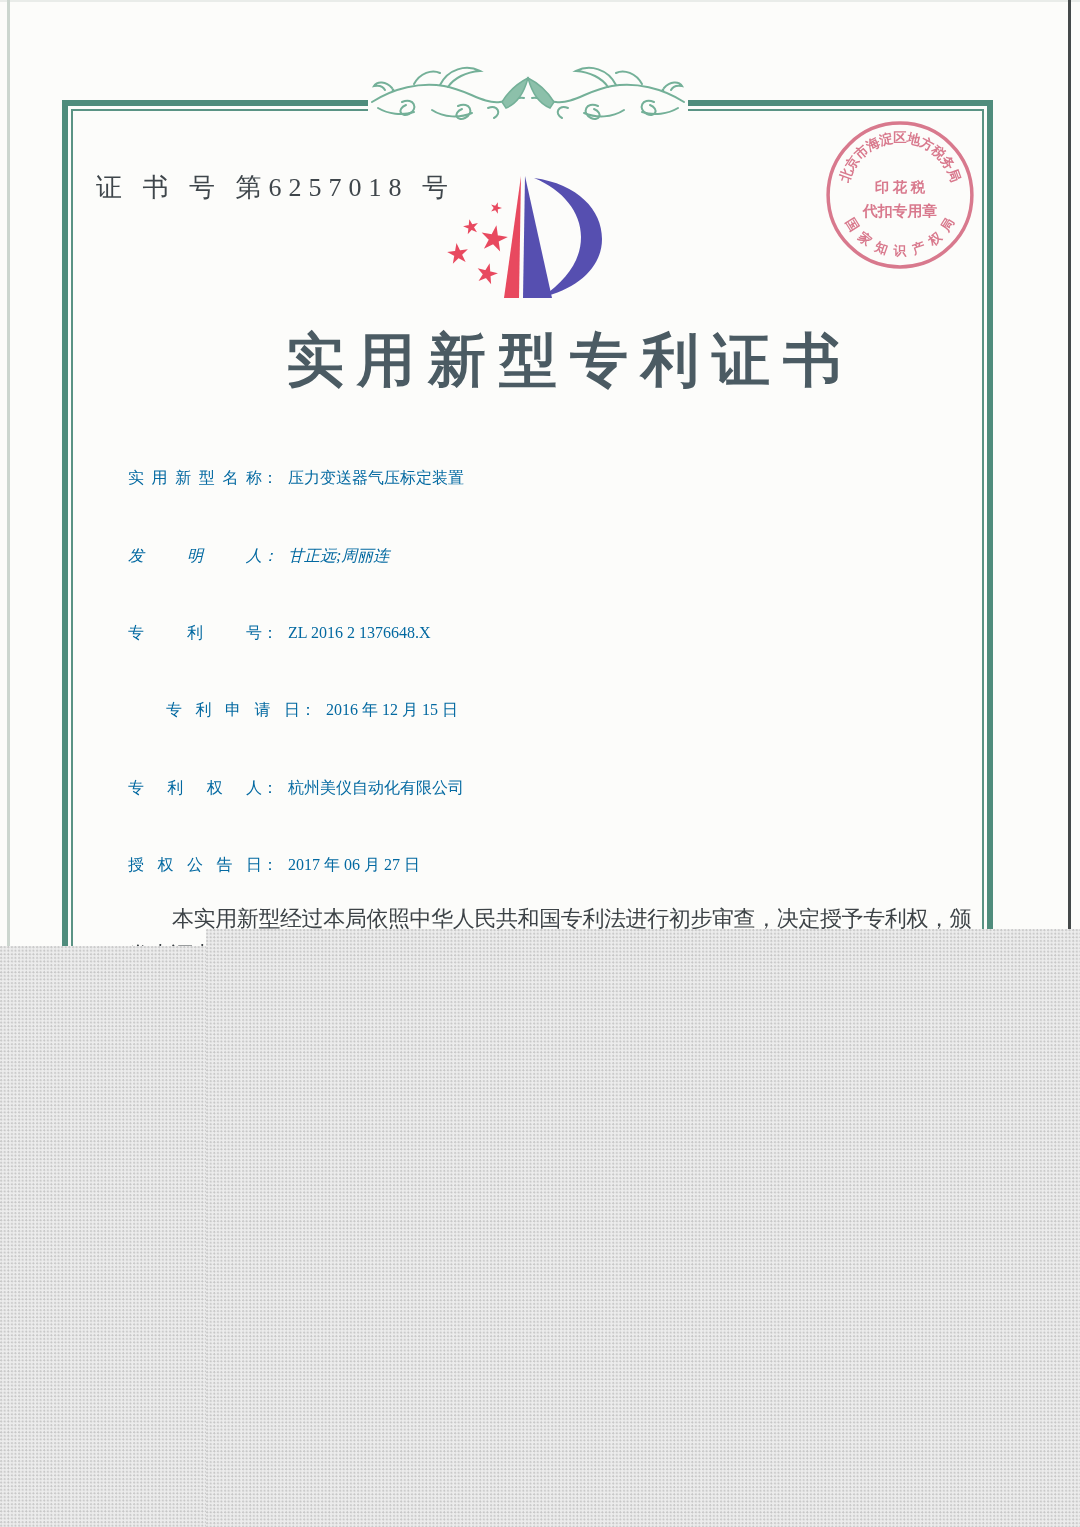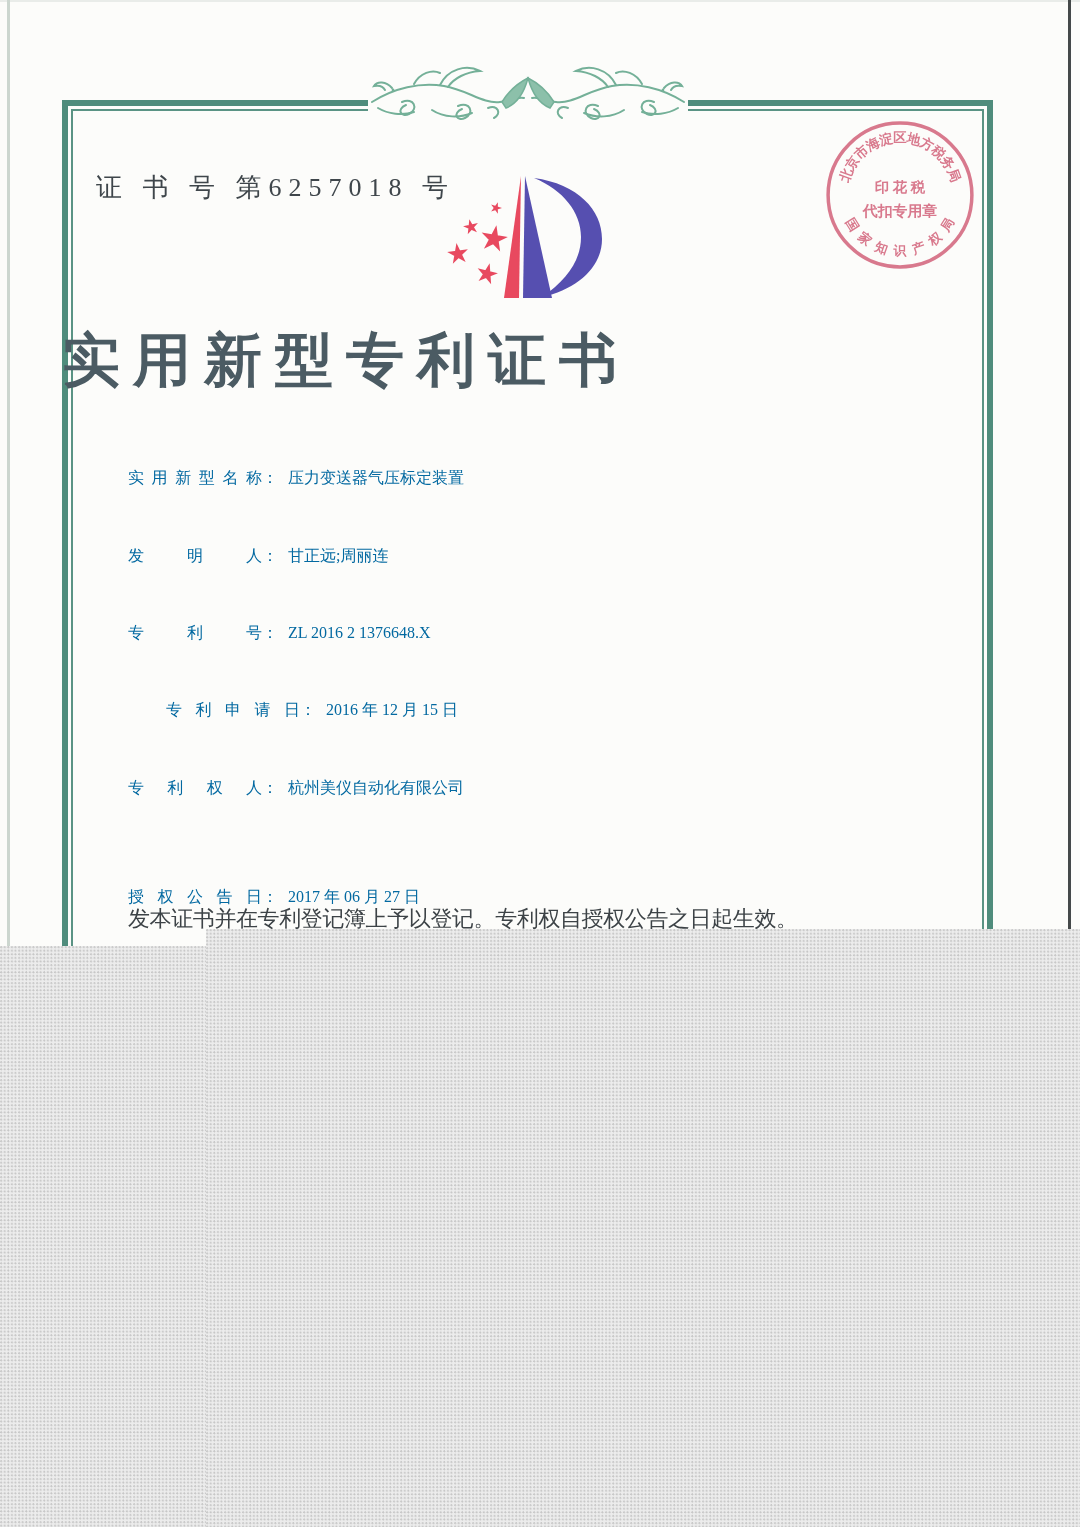--- a/index.html
+++ b/index.html
@@ -33,34 +33,34 @@
   }
 
   .logo { left:430px; top:164px; width:196px; height:150px; }
   .logo svg { width:100%; height:100%; }
 
   .stamp { left:824px; top:119px; width:152px; height:152px; opacity:.88; }
   .stamp svg { width:100%; height:100%;
     font-family:"Liberation Serif","DejaVu Serif",serif; font-weight:bold; }
 
   .title {
-    left:62px; top:322px; width:1016px; text-align:left;
+    left:62px; top:322px; width:1016px; text-align:center;
     font-size:58px; font-weight:bold; color:#4b5b63;
     letter-spacing:13px; white-space:nowrap;
   }
 
   .row { left:128px; font-size:16px; color:#0369a1; white-space:nowrap; }
   .row .label {
     display:inline-block; width:134px; vertical-align:bottom;
     text-align:justify; text-align-last:justify;
   }
   .row .colon { display:inline-block; }
   .row .value { display:inline-block; padding-left:10px; }
-  .r1 { top:468px; } .r2 { top:546px; } .r3 { top:623px;text-decoration:underline; }
-  .r4 { top:700px;margin-left:38px; } .r5 { top:778px;font-family:Liberation Serif, serif; } .r6 { top:855px;margin-top:32px; }
+  .r1 { top:468px; } .r2 { top:546px;font-style:italic; } .r3 { top:623px;text-decoration:underline; }
+  .r4 { top:700px;margin-left:38px; } .r5 { top:778px;font-family:Liberation Serif, serif; } .r6 { top:855px; }
 
   .para { left:128px; top:901px; font-size:22px; color:#3d4347;
           line-height:36px; letter-spacing:-0.4px; }
   .para-line1 { padding-left:44px; white-space:nowrap; }
   .para-line2 { white-space:nowrap; }
 
   
   .overlay {
     background-color:#ececec;
     background-image:radial-gradient(circle at 1.2px 1.2px, #c7c7c7 0.9px, rgba(0,0,0,0) 1.2px);
@@ -172,20 +172,21 @@
     <span class="label">专利申请日</span><span class="colon">：</span><span class="value">2016 年 12 月 15 日</span>
   </div>
   <div class="abs row r5">
     <span class="label">专利权人</span><span class="colon">：</span><span class="value">杭州美仪自动化有限公司</span>
   </div>
   <div class="abs row r6">
     <span class="label">授权公告日</span><span class="colon">：</span><span class="value">2017 年 06 月 27 日</span>
   </div>
 
   <div class="abs para">
+    <div class="para-line1">本实用新型经过本局依照中华人民共和国专利法进行初步审查，决定授予专利权，颁</div>
     <div class="para-line2">发本证书并在专利登记簿上予以登记。专利权自授权公告之日起生效。</div>
   </div>
 
   <div class="abs scan-right"></div>
 
   <div class="abs overlay overlay-a"></div>
   <div class="abs overlay overlay-b"></div>
 
 </div>
 

